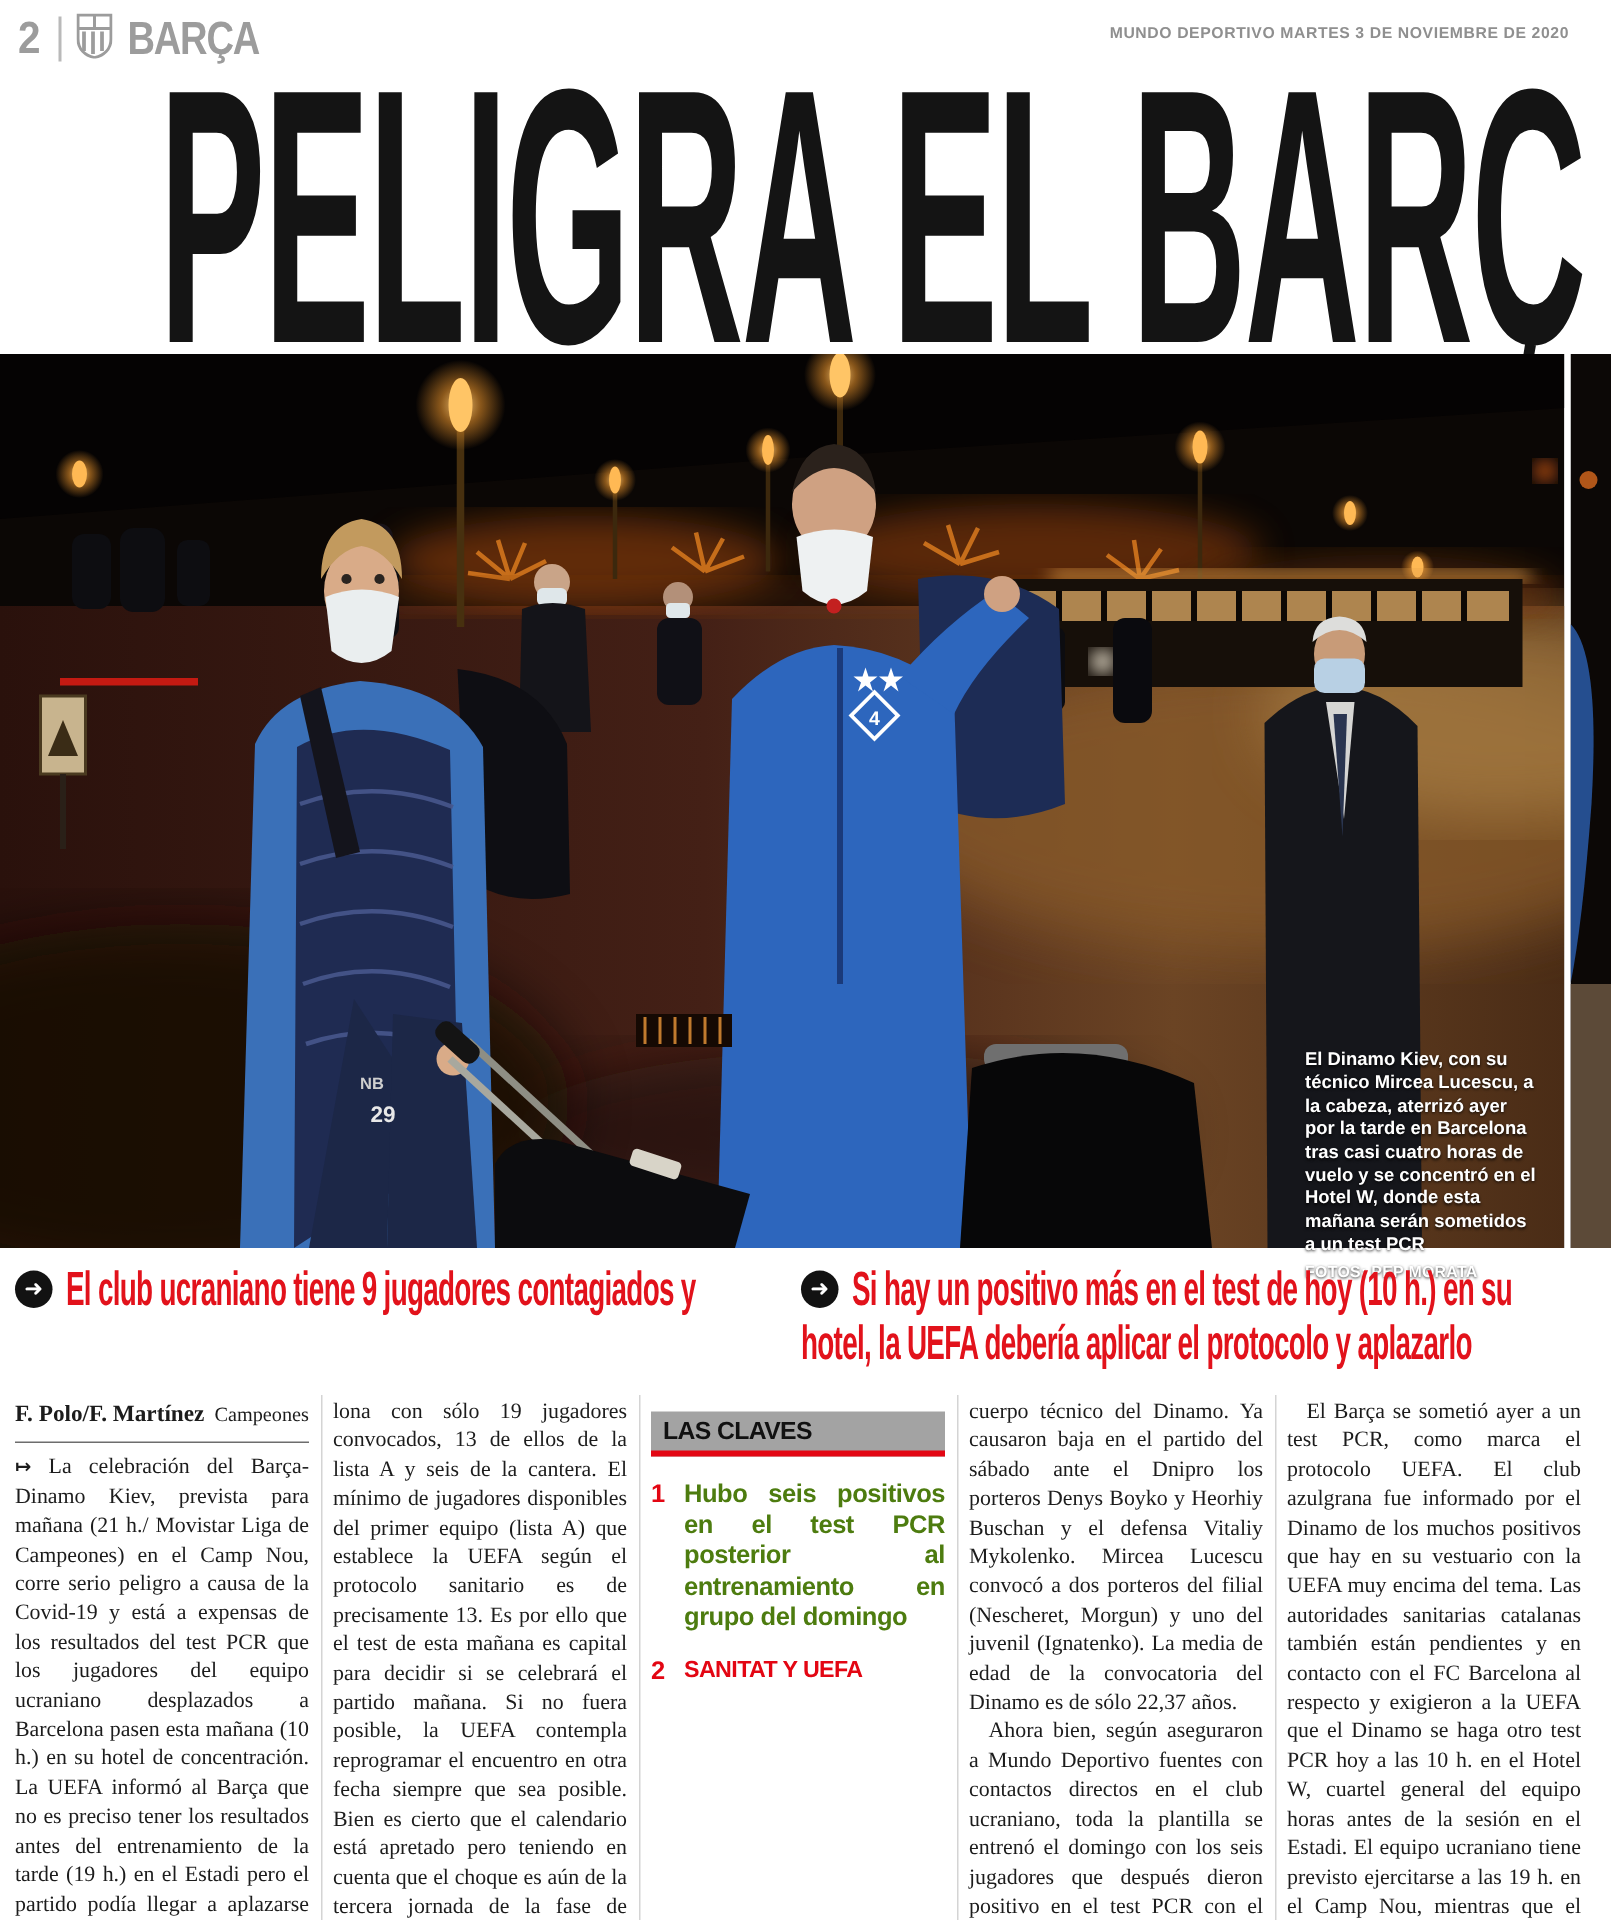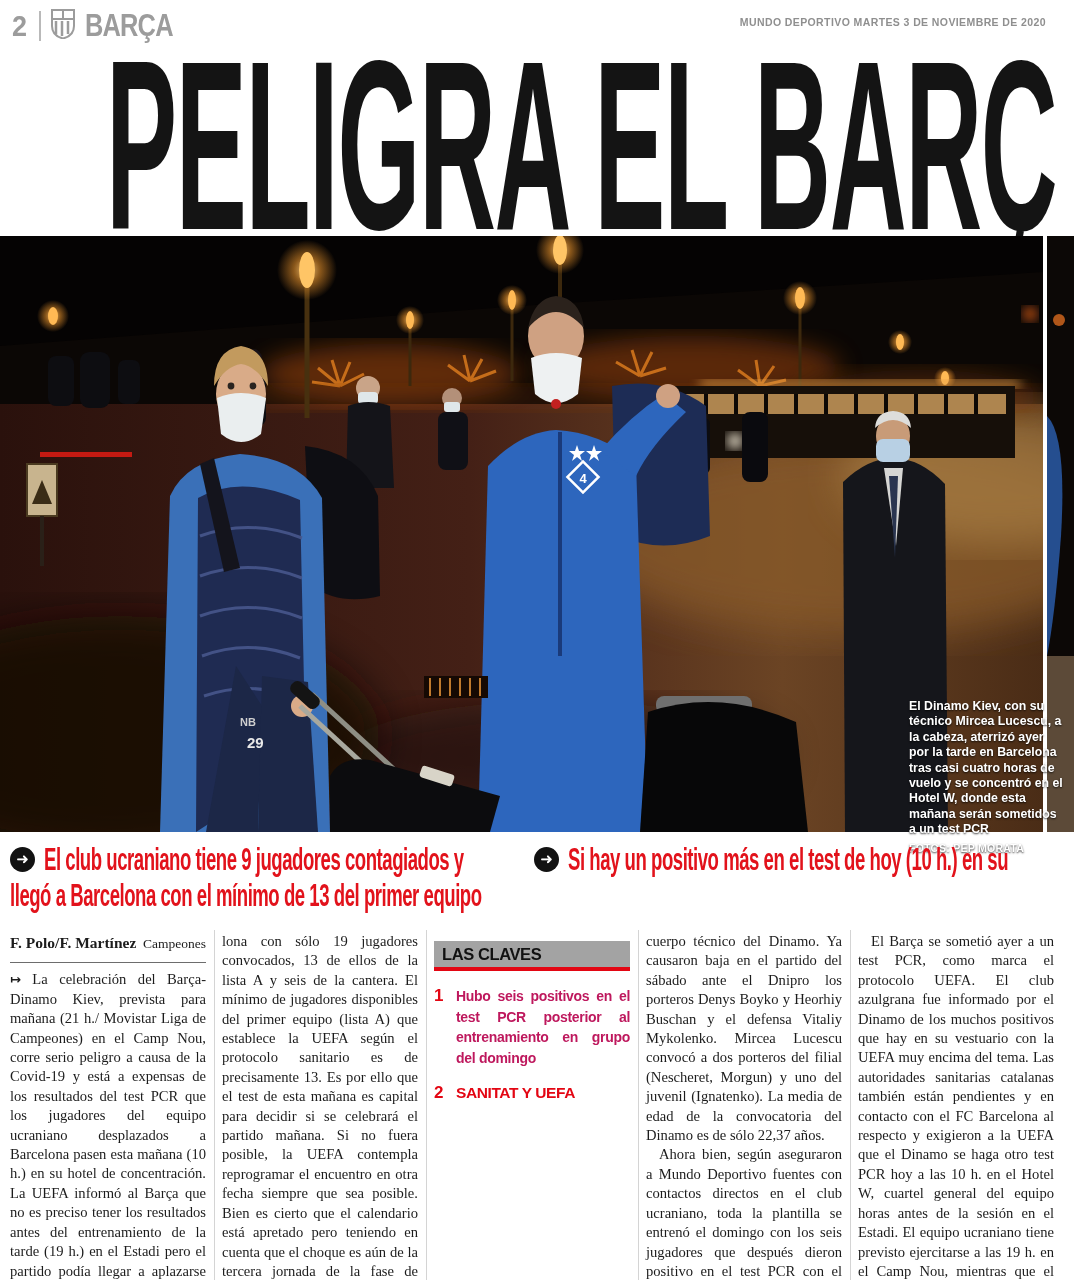--- a/index.html
+++ b/index.html
@@ -19,21 +19,21 @@
     position:absolute;left:106px;top:24px;white-space:nowrap;color:#141414;
     font-size:242px;line-height:1;font-weight:bold;letter-spacing:-3px;
     transform:scaleX(.44);transform-origin:0 0;
   }
   
   .photo-row{position:absolute;left:0;top:236px;width:1074px;height:596px;display:flex;}
   .photo-main{width:1043px;height:596px;}
   .photo-gap{width:4px;height:596px;background:#fff;}
   .photo-edge{width:27px;height:596px;}
   .caption{
-    position:absolute;left:909px;top:699px;width:156px;color:#fff;
+    position:absolute;left:870px;top:699px;width:156px;color:#fff;
     font-size:12.3px;line-height:15.4px;font-weight:bold;text-shadow:0 1px 2px rgba(0,0,0,.8);
   }
   .caption-credit{margin-top:3px;text-align:left;font-size:10.6px;letter-spacing:.2px;}
   
   .standfirst{position:absolute;top:841px;height:78px;}
   .sf-left{left:10px;width:516px;}
   .sf-right{left:534px;width:536px;}
   .sf-line{display:flex;align-items:center;height:36px;}
   .sf-bullet{
     flex:0 0 25px;width:25px;height:25px;border-radius:50%;background:#121212;color:#fff;
@@ -56,21 +56,21 @@
   .byline-city{font-family:"Liberation Serif",serif;font-size:13.5px;}
   .lead-arrow{font-family:"DejaVu Sans",sans-serif;font-weight:bold;font-size:13px;}
   .colrule{position:absolute;top:5px;bottom:0;width:1px;background:#d4d4d4;}
   
   .claves{margin-top:9px;font-family:"Liberation Sans",sans-serif;}
   .claves-header{background:#a3a3a3;border-bottom:4px solid #e30613;padding:4px 8px 3px;
     font-weight:bold;font-size:16.5px;letter-spacing:-.4px;color:#111;}
   .clave{display:flex;margin-top:15px;}
   .clave-num{flex:0 0 22px;color:#e30613;font-weight:bold;font-size:17px;}
   .clave-title{color:#e30613;font-weight:bold;font-size:15.5px;letter-spacing:-.4px;margin-bottom:4px;}
-  .clave-text{font-weight:bold;font-size:14px;line-height:20.5px;letter-spacing:-.3px;color:#be185d;}
+  .clave-text{font-weight:bold;font-size:17px;line-height:20.5px;letter-spacing:-.3px;color:#4d7c0f;}
 </style>
 </head>
 <body>
 
 <div class="strap">
   <div class="strap-left">
     <span class="pagenum">2</span>
     <span class="strap-div"></span>
     <span>
       <svg width="24" height="30" viewBox="0 0 24 30">
@@ -310,28 +310,28 @@
 <div class="caption">
   <div>El Dinamo Kiev, con su técnico Mircea Lucescu, a la cabeza, aterrizó ayer por la tarde en Barcelona tras casi cuatro horas de vuelo y se concentró en el Hotel W, donde esta mañana serán sometidos a un test PCR</div>
   <div class="caption-credit">FOTOS: PEP MORATA</div>
 </div>
 
 <div class="standfirst sf-left">
   <div class="sf-line">
     <span class="sf-bullet">➜</span>
     <span class="sf-text">El club ucraniano tiene 9 jugadores contagiados y</span>
   </div>
-  <div class="sf-line">
-    <span class="sf-text">llegó a Barcelona con el mínimo de 13 del primer equipo</span>
-  </div>
 </div>
 <div class="standfirst sf-right">
   <div class="sf-line">
     <span class="sf-bullet">➜</span>
     <span class="sf-text">Si hay un positivo más en el test de hoy (10 h.) en su</span>
+  </div>
+  <div class="sf-line">
+    <span class="sf-text">hotel, la UEFA debería aplicar el protocolo y aplazarlo</span>
   </div>
 </div>
 
 <div class="article">
   <div class="colrule" style="left:214px"></div>
   <div class="colrule" style="left:426px"></div>
   <div class="colrule" style="left:638px"></div>
   <div class="colrule" style="left:850px"></div>
 
   <div class="col col1">

